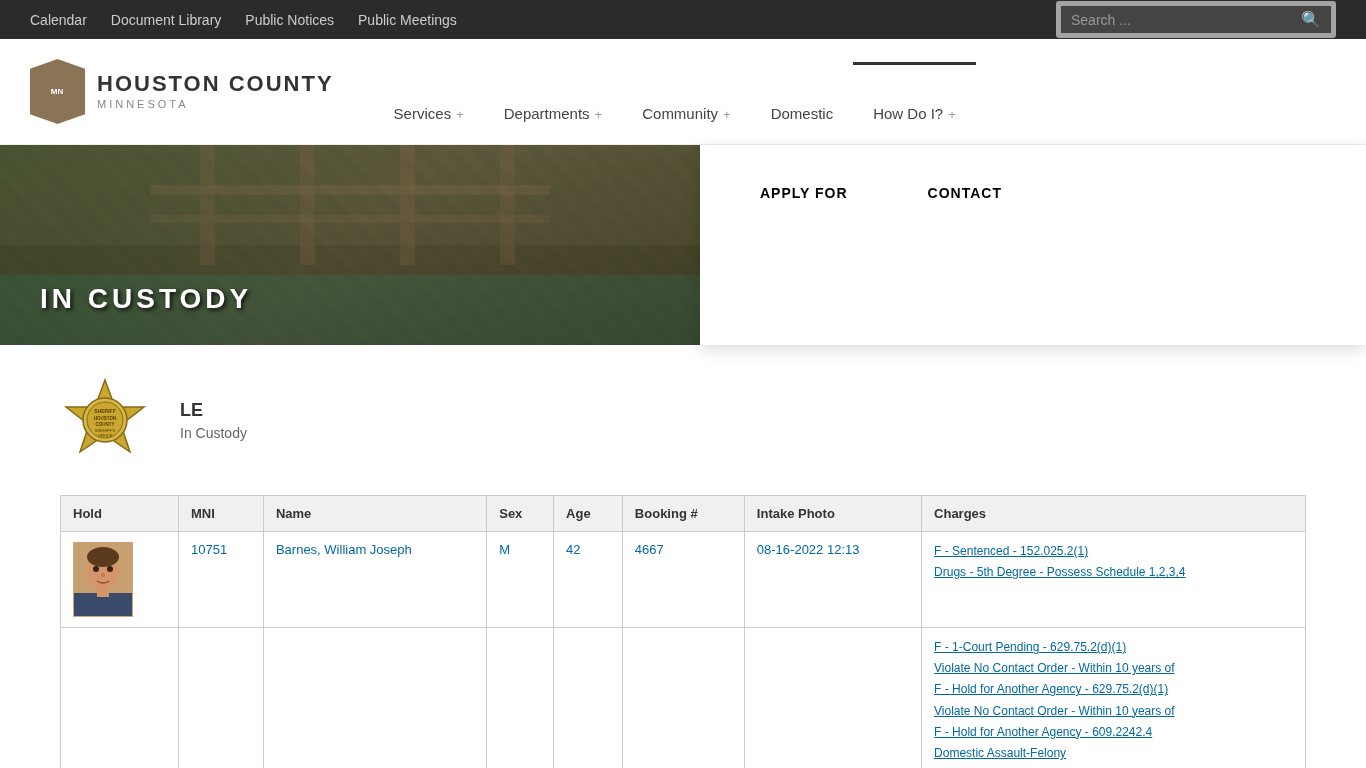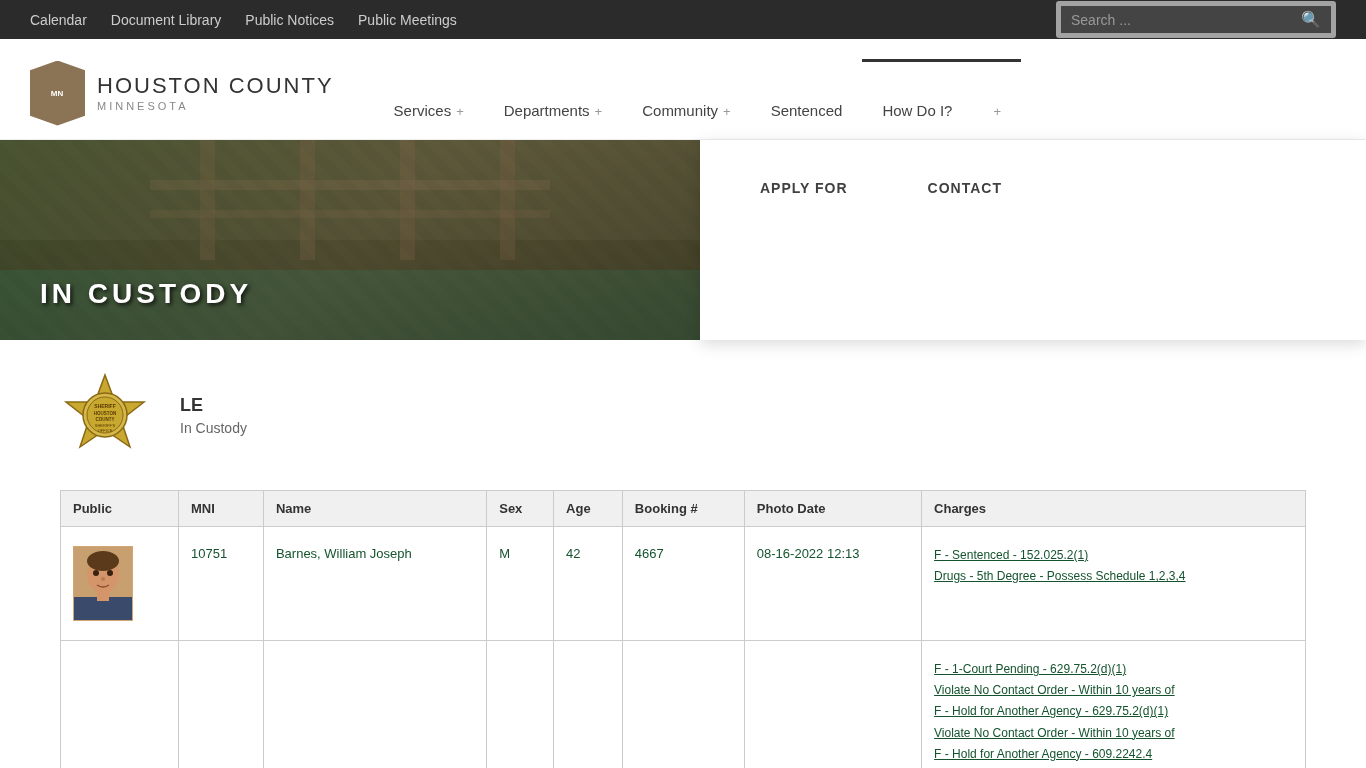--- a/index.html
+++ b/index.html
@@ -57,37 +57,37 @@
       align-items: center;
       gap: 40px;
       border-bottom: 1px solid #eee;
       position: relative;
     }
     .logo-area {
       display: flex;
       align-items: center;
       gap: 12px;
       flex-shrink: 0;
-      padding-bottom: 12px;
+      padding-bottom: 20px;
     }
     .logo-img {
       width: 55px;
       height: 65px;
       background: #8b7355;
       position: relative;
       clip-path: polygon(50% 0%, 100% 15%, 100% 85%, 50% 100%, 0% 85%, 0% 15%);
       display: flex;
       align-items: center;
       justify-content: center;
       font-size: 10px;
       color: #fff;
     }
     .logo-text h1 {
       font-size: 22px;
-      font-weight: 400;
+      font-weight: 700;
       letter-spacing: 2px;
       color: #333;
       line-height: 1;
     }
     .logo-text p {
       font-size: 11px;
       color: #888;
       letter-spacing: 3px;
       margin-top: 3px;
     }
@@ -105,21 +105,20 @@
       cursor: pointer;
       position: relative;
       display: flex;
       align-items: flex-end;
       height: 100%;
       text-decoration: none;
       white-space: nowrap;
     }
     .nav-item.active {
       border-top: 3px solid #333;
-      gap: 36px;
     }
     .nav-item .plus {
       margin-left: 5px;
       font-size: 13px;
       color: #999;
     }
 
     
     .hero {
       width: 710px;
@@ -161,21 +160,21 @@
       box-shadow: 0 4px 15px rgba(0,0,0,0.15);
       z-index: 100;
       padding: 40px 60px;
       display: flex;
       gap: 80px;
       min-height: 200px;
     }
     .dropdown-section h3 {
       font-size: 14px;
       font-weight: 700;
-      color: #404040;
+      color: #000000;
       letter-spacing: 1px;
       text-transform: uppercase;
       margin-bottom: 15px;
     }
     .hero-section {
       display: flex;
       position: relative;
     }
 
     
@@ -216,23 +215,23 @@
     .custody-table th {
       background: #f0f0f0;
       border: 1px solid #ccc;
       padding: 10px 12px;
       text-align: left;
       font-weight: 600;
       color: #333;
     }
     .custody-table td {
       border: 1px solid #ccc;
-      padding: 19px 12px;
+      padding: 10px 12px;
       vertical-align: top;
-      color: #14532d;
+      color: #0369a1;
     }
     .inmate-photo {
       width: 60px;
       height: 75px;
       background: #d4a574;
       display: flex;
       align-items: center;
       justify-content: center;
       overflow: hidden;
     }
@@ -288,21 +287,21 @@
       </a>
       <a class="nav-item">
         <span>Departments</span>
           <span class="plus">+</span>
       </a>
       <a class="nav-item">
         <span>Community</span>
           <span class="plus">+</span>
       </a>
       <a class="nav-item">
-        <span>Sentenced</span>
+        <span>Domestic</span>
       </a>
       <a class="nav-item active">
         <span>How Do I?</span>
           <span class="plus">+</span>
       </a>
     </nav>
   </div>
 
   <div class="hero-section">
     <div class="hero">
@@ -353,27 +352,27 @@
       </div>
       <div>
         <div class="badge-title">LE</div>
         <div class="badge-subtitle">In Custody</div>
       </div>
     </div>
 
     <table class="custody-table">
       <thead>
         <tr>
-          <th>Public</th>
+          <th>Hold</th>
           <th>MNI</th>
           <th>Name</th>
           <th>Sex</th>
           <th>Age</th>
           <th>Booking #</th>
-          <th>Photo Date</th>
+          <th>Intake Photo</th>
           <th>Charges</th>
         </tr>
       </thead>
       <tbody>
 
         <tr>
           <td>
             <div class="inmate-photo">
 
               <svg width="58" height="73" viewBox="0 0 58 73">

